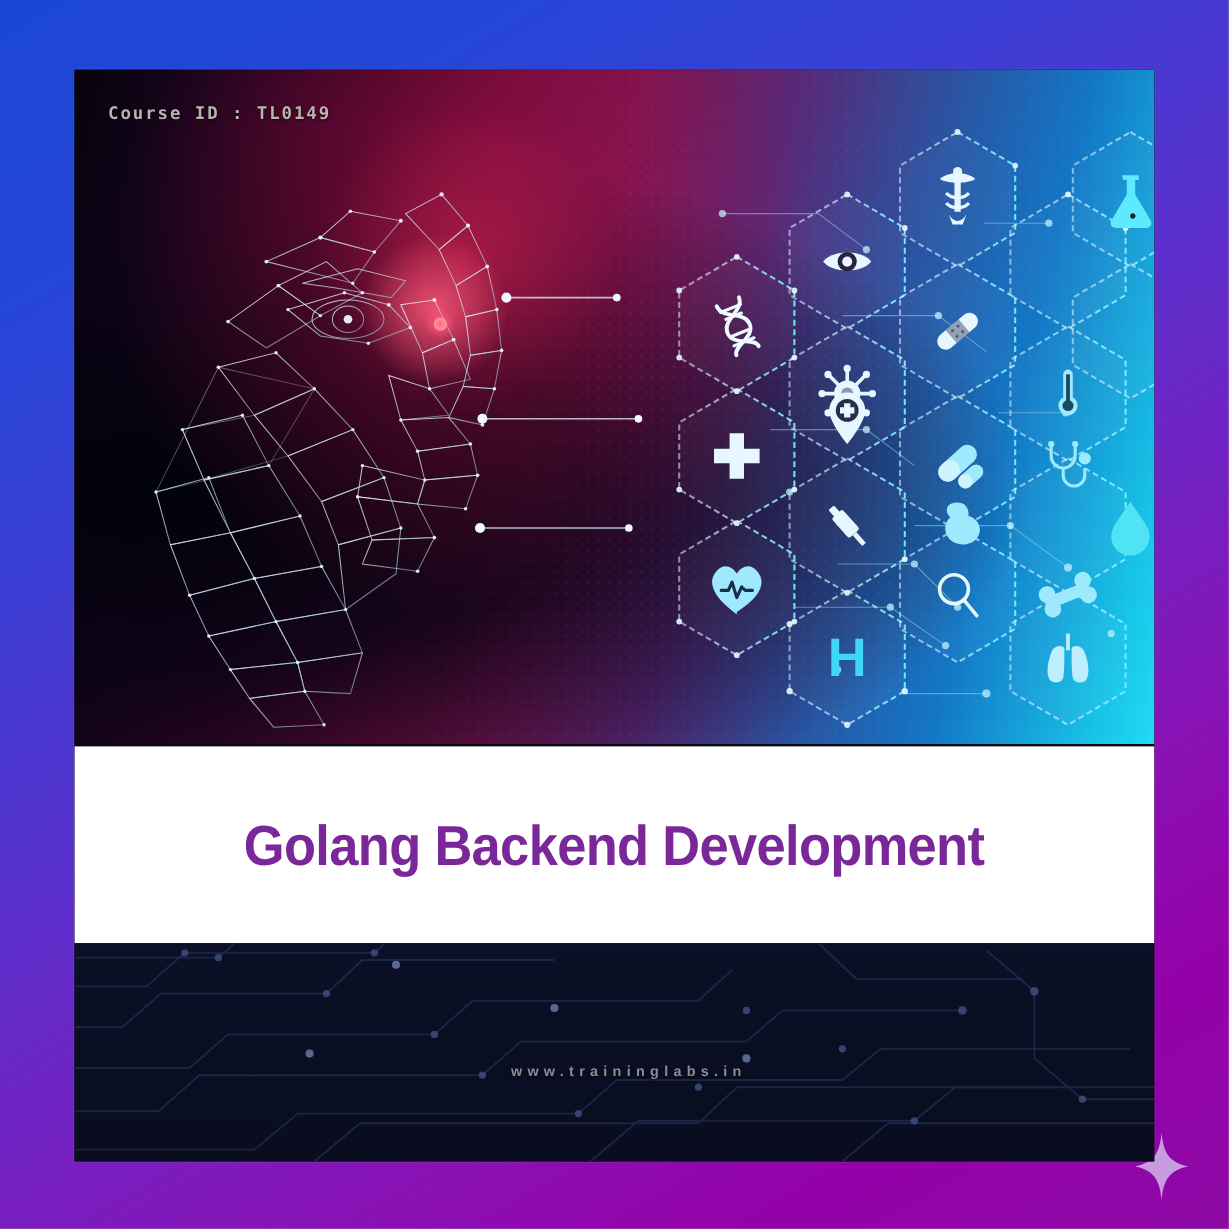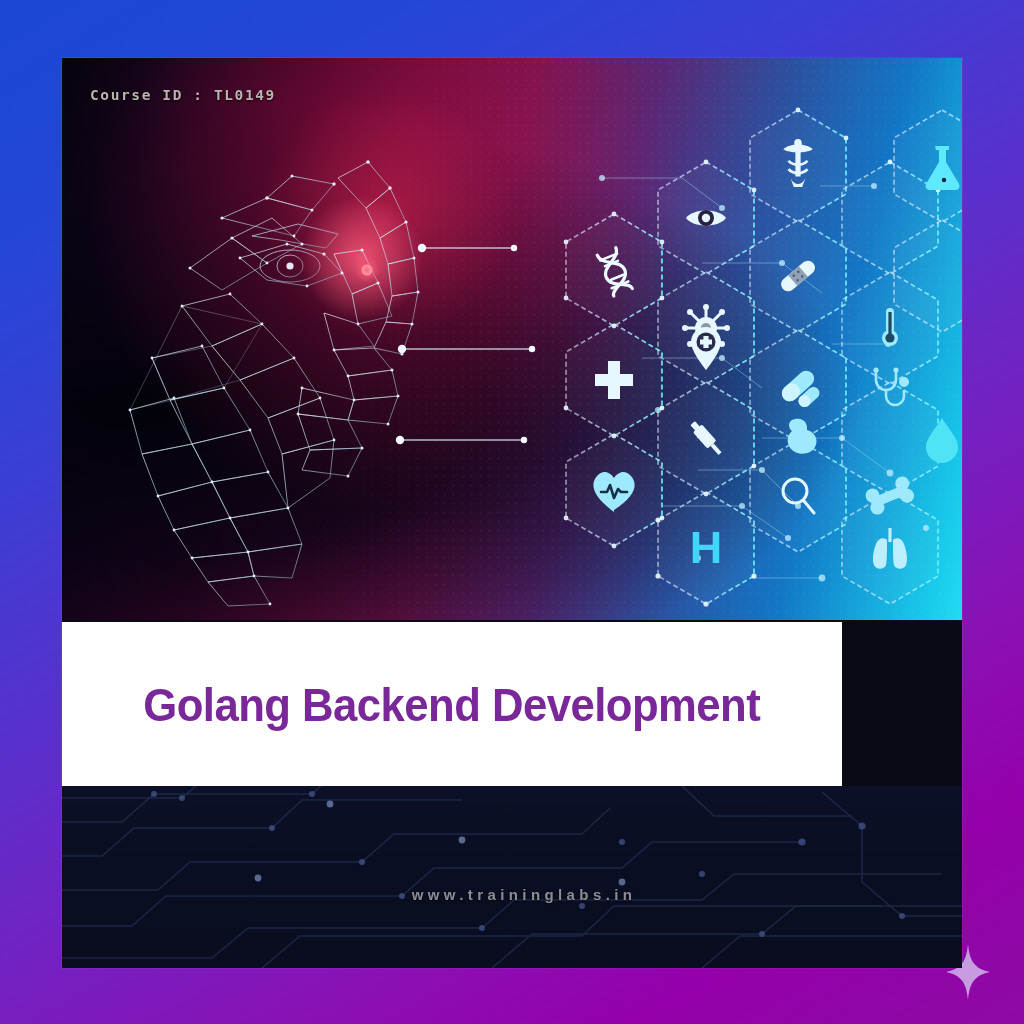--- a/index.html
+++ b/index.html
@@ -67,21 +67,21 @@
     position:absolute; left:28px; top:29px;
     font-family:"DejaVu Sans Mono","Liberation Mono",monospace;
     font-size:14.5px; letter-spacing:1.6px; color:#b9b4ae;
     text-shadow:0 1px 2px rgba(0,0,0,.8);
     white-space:nowrap;
     font-weight:bold;
   }
 
   
   .title-band{
-    position:absolute; left:0; top:564px; width:780px; height:164px;
+    position:absolute; left:0; top:564px; width:900px; height:164px;
     background:#ffffff; display:flex; align-items:center; justify-content:center;
   }
   .title-text{
     color:#7a2899;
     font-size:47px;
     font-weight:bold;
     letter-spacing:-0.6px;
     transform:scaleX(.93);
     transform-origin:center;
     white-space:nowrap;
@@ -91,21 +91,21 @@
   
   .footer{
     position:absolute; left:0; top:728px; width:900px; height:182px;
     background:linear-gradient(180deg,#0b1026 0%,#0a0e22 45%,#090d1f 100%);
     overflow:hidden;
   }
   .footer svg.circuit{ position:absolute; inset:0; width:900px; height:182px; }
   .site-url{
     position:absolute; left:0; right:0; top:100px;
     text-align:center;
-    font-size:15px; letter-spacing:4.4px; font-weight:bold;
+    font-size:12px; letter-spacing:4.4px; font-weight:bold;
     color:#a9a9ac; opacity:.82;
     text-shadow:0 1px 2px rgba(0,0,0,.7);
     margin-left:24px;
   }
 </style>
 </head>
 <body>
 
 <div class="sparkle">
   <svg viewBox="0 0 44 56" xmlns="http://www.w3.org/2000/svg">

